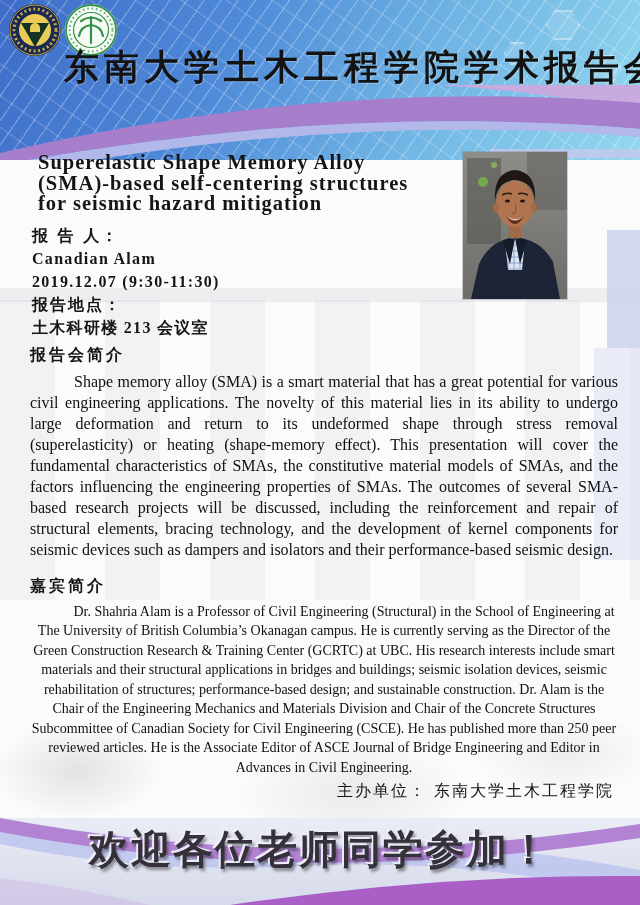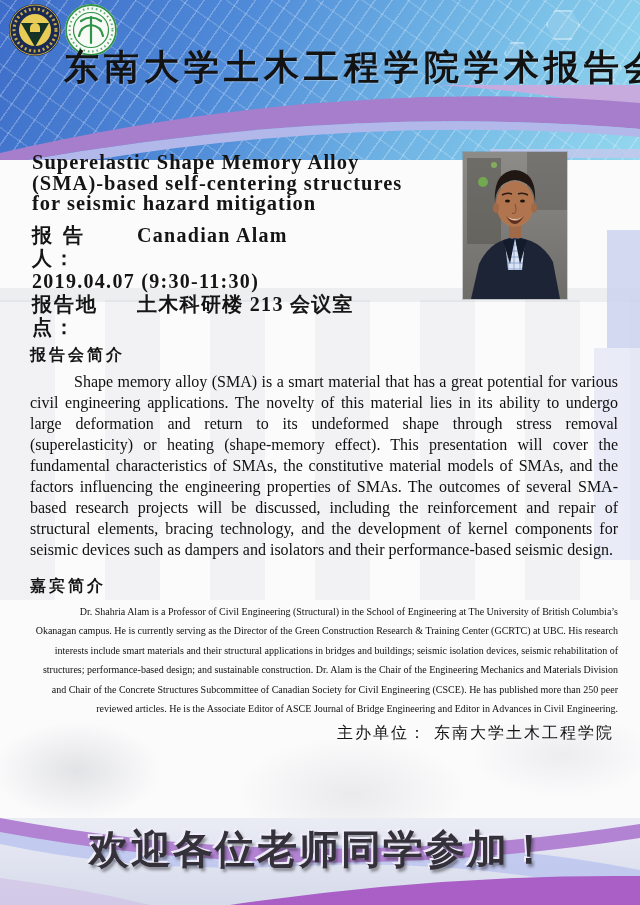--- a/index.html
+++ b/index.html
@@ -33,31 +33,31 @@
     background:radial-gradient(120px 70px at 12% 70%,rgba(96,100,112,.16),rgba(96,100,112,0) 70%),
                radial-gradient(160px 80px at 55% 85%,rgba(110,112,120,.12),rgba(110,112,120,0) 72%),
                radial-gradient(130px 60px at 88% 60%,rgba(110,112,128,.10),rgba(110,112,128,0) 70%);}
   .strip-top{position:absolute;right:0;top:149px;width:150px;height:9px;background:#c2c8ec;opacity:.85;}
   .strip-r1{position:absolute;right:0;top:230px;width:33px;height:118px;background:#c9d1ee;opacity:.8;}
   .strip-r2{position:absolute;right:0;top:348px;width:46px;height:212px;background:#dde1f3;opacity:.6;}
 
   .content{position:absolute;left:30px;top:148px;width:588px;z-index:3;color:#151515;}
 
   .talk-title{width:430px;font-family:"Liberation Serif",serif;font-weight:bold;
-    font-size:20.5px;line-height:20.5px;letter-spacing:1px;margin:4px 0 10px 2px;}
+    font-size:20.5px;line-height:20.5px;letter-spacing:1px;margin:4px 0 10px 8px;}
   .info{margin:0 0 6px 2px;}
-  .info-row{display:flex;font-size:20px;line-height:23px;}
+  .info-row{display:flex;font-size:16px;line-height:23px;flex-direction:column;}
   .info-label{font-family:"DejaVu Sans",sans-serif;font-weight:bold;width:105px;letter-spacing:2px;}
   .info-value{font-family:"Liberation Serif",serif;font-weight:bold;letter-spacing:1.3px;}
 
   .sec-heading{font-family:"DejaVu Sans",sans-serif;font-weight:bold;font-size:16px;
     letter-spacing:3px;margin:6px 0 5px 0;}
   .para{font-family:"Liberation Serif",serif;color:#101010;}
   .para.abstract{font-size:16px;line-height:21px;text-align:justify;text-indent:44px;margin:0 0 16px 0;}
-  .para.bio{font-size:10px;line-height:19.5px;text-align:right;text-indent:40px;margin:0;}
+  .para.bio{font-size:14px;line-height:19.5px;text-align:center;text-indent:40px;margin:0;}
 
   .organizer{margin-top:4px;text-align:right;font-family:"DejaVu Sans",sans-serif;
     font-weight:normal;font-size:16px;letter-spacing:2px;padding-right:4px;}
 
   
   .photo{position:absolute;left:463px;top:152px;width:104px;height:147px;z-index:2;
     box-shadow:0 0 0 1px rgba(120,120,130,.35);}
   .photo svg{display:block;width:104px;height:147px;}
 
   
@@ -161,21 +161,21 @@
     <div>(SMA)-based self-centering structures</div>
     <div>for seismic hazard mitigation</div>
   </div>
 
   <div class="info">
     <div class="info-row">
       <span class="info-label">报 告 人：</span>
       <span class="info-value">Canadian Alam</span>
     </div>
     <div class="info-row">
-      <span class="info-value">2019.04.07 (9:30-11:30)</span>
+      <span class="info-value">2019.12.07 (9:30-11:30)</span>
     </div>
     <div class="info-row">
       <span class="info-label">报告地点：</span>
       <span class="info-value">土木科研楼 213 会议室</span>
     </div>
   </div>
 
   <div class="sec-heading">报告会简介</div>
   <div class="para abstract">Shape memory alloy (SMA) is a smart material that has a great potential for various civil engineering applications. The novelty of this material lies in its ability to undergo large deformation and return to its undeformed shape through stress removal (superelasticity) or heating (shape-memory effect). This presentation will cover the fundamental characteristics of SMAs, the constitutive material models of SMAs, and the factors influencing the engineering properties of SMAs. The outcomes of several SMA-based research projects will be discussed, including the reinforcement and repair of structural elements, bracing technology, and the development of kernel components for seismic devices such as dampers and isolators and their performance-based seismic design.</div>
 

